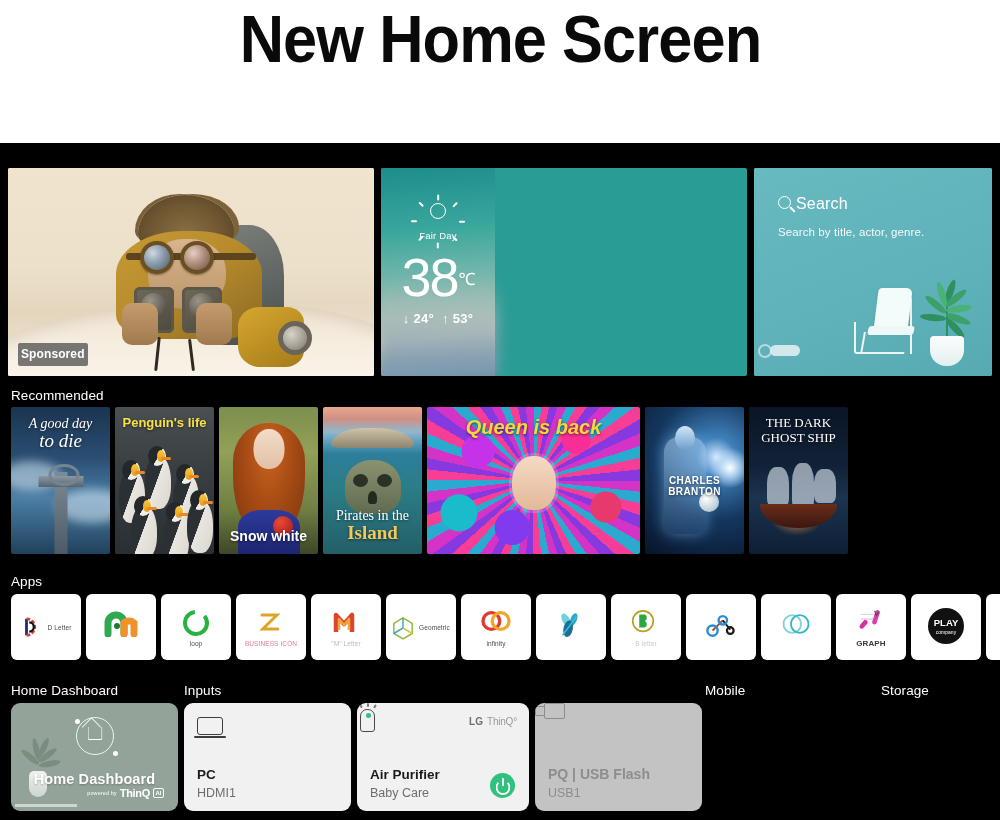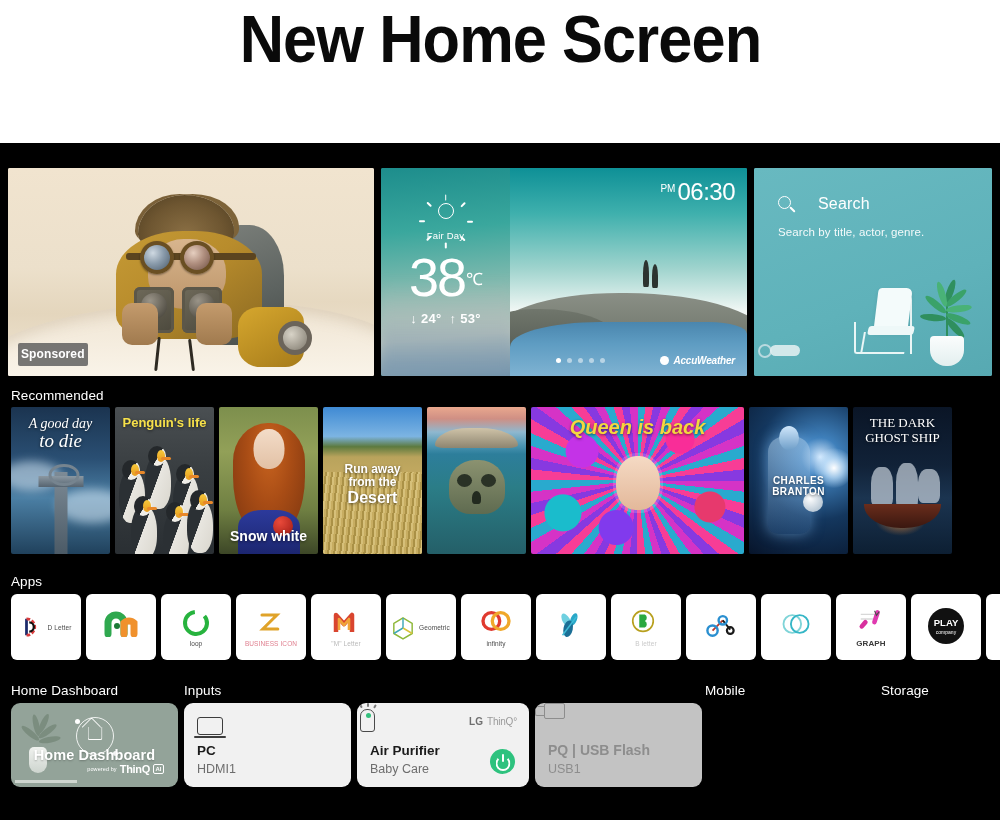--- a/index.html
+++ b/index.html
@@ -120,21 +120,21 @@
   #sponsored-badge{
     position:absolute; left:10px; bottom:10px;
     background:rgba(90,90,90,.82); color:#ffffff;
     font-size:12px; font-weight:bold; padding:4px 3px 5px; border-radius:2px;
     letter-spacing:.1px;
   }
 
   
   #weather-card{ left:381px; width:366px; height:208px; background:#2a9c96; display:flex; }
   .wx-left{
-    position:relative; width:129px; height:100%;
+    position:relative; width:114px; height:100%;
     background:linear-gradient(175deg,#1d8d8c 0%,#3aa79d 30%,#8fbdb2 62%,#b9c5bd 80%,#6f92a8 100%);
     color:#ffffff;
   }
   .wx-left::after{
     content:""; position:absolute; left:0; right:-4px; bottom:0; height:46%;
     background:linear-gradient(180deg, rgba(160,175,175,.0) 0%, rgba(176,186,186,.55) 40%, rgba(120,150,175,.85) 100%);
     filter:blur(6px);
   }
   .sun-icon{ position:absolute; left:50%; top:23px; transform:translateX(-50%); width:40px; height:40px; }
   .sun-icon .core{
@@ -198,21 +198,21 @@
     display:flex; align-items:center; gap:4px;
   }
   .accuw .bubble{ width:9px; height:9px; border-radius:50%; background:#ffffff; display:inline-block; }
 
   
   #search-card{ left:754px; width:238px; height:208px; background:#63b5bd; }
   .search-bg{
     position:absolute; inset:0;
     background:linear-gradient(160deg,#68b9c0 0%,#5fb2ba 60%,#57a9b2 100%);
   }
-  .srch-head{ position:absolute; left:24px; top:27px; display:flex; align-items:center; gap:23px; }
+  .srch-head{ position:absolute; left:24px; top:27px; display:flex; align-items:center; gap:1px; }
   .mag{ position:relative; width:17px; height:17px; }
   .mag .ring{
     position:absolute; left:0; top:0; width:13px; height:13px;
     border:1.8px solid #ffffff; border-radius:50%;
   }
   .mag .handle{
     position:absolute; right:0; bottom:0; width:7px; height:1.8px;
     background:#ffffff; transform:rotate(45deg); transform-origin:right center; border-radius:1px;
   }
   .srch-title{ color:#ffffff; font-size:16px; letter-spacing:.2px; }
@@ -496,21 +496,21 @@
   .app-inline{ flex-direction:row; gap:5px; }
   .app-inline .app-glyph{ width:22px; height:22px; }
   .app-inline .app-name{ font-size:6.5px; }
 
   
   #dashboard-row{
     position:absolute; left:11px; top:560px; height:108px; display:flex; gap:6px;
   }
   .dash-card{
     position:relative; border-radius:9px; overflow:hidden; flex:none;
-    width:167px; height:84px;
+    width:167px; height:108px;
   }
   .dash-card.wide{ width:172px; }
   .dash-title{
     position:absolute; left:13px; bottom:29px; font-size:13.5px; font-weight:bold; color:#1b1b1b;
   }
   .dash-sub{
     position:absolute; left:13px; bottom:11px; font-size:12.5px; color:#6d6d6d;
   }
   .dash-icon{ position:absolute; left:13px; top:14px; }
 
@@ -684,42 +684,20 @@
           <div class="ray" style="transform:translate(-50%,-50%) rotate(225deg) translateY(-13.5px);"></div>
           <div class="ray" style="transform:translate(-50%,-50%) rotate(270deg) translateY(-13.5px);"></div>
           <div class="ray" style="transform:translate(-50%,-50%) rotate(315deg) translateY(-13.5px);"></div>
         </div>
         <div class="wx-cond">Fair Day</div>
         <div class="wx-temp">
           <span class="num">38</span><span class="unit">℃</span>
         </div>
         <div class="wx-range">
           <span>↓ 24°</span><span>↑ 53°</span>
-        </div>
-      </div>
-      <div class="wx-right">
-        <div class="sky"></div>
-        <div class="hill"></div>
-        <div class="hill2"></div>
-        <div class="tree a"></div>
-        <div class="tree b"></div>
-        <div class="water"></div>
-        <div class="wx-clock">
-          <span class="ampm">PM</span><span class="time">06:30</span>
-        </div>
-        <div class="wx-dots">
-          <i class="on"></i>
-          <i></i>
-          <i></i>
-          <i></i>
-          <i></i>
-        </div>
-        <div class="accuw">
-          <span class="bubble"></span>
-          <span>AccuWeather</span>
         </div>
       </div>
     </div>
 
     <div class="hero-card" id="search-card">
       <div class="search-bg"></div>
       <div class="srch-head">
         <span class="mag">
           <span class="ring"></span>
             <span class="handle"></span>
@@ -818,37 +796,32 @@
       <div class="bg"></div>
       <div class="hair-sw"></div>
       <div class="face-sw"></div>
       <div class="dress"></div>
       <div class="apple"></div>
       <div class="rec-title bottom">
         <div>Snow white</div>
       </div>
     </div>
 
-    <div class="rec-card" id="rec-4">
-      <div class="bg"></div>
-      <div class="wheat"></div>
-      <div class="rec-title" style="top:56px;">
-        <div class="l1">Run away</div>
-        <div class="l2">from the</div>
-        <div class="l3">Desert</div>
-      </div>
-    </div>
 
     <div class="rec-card" id="rec-5">
       <div class="bg"></div>
       <div class="island"></div>
       <div class="skull">
         <div class="eye l"></div>
           <div class="eye r"></div>
           <div class="nose"></div>
+      </div>
+      <div class="rec-title bottom">
+        <div class="l1">Pirates in the</div>
+        <div class="l2">Island</div>
       </div>
     </div>
 
     <div class="rec-card wide" id="rec-6">
       <div class="bg"></div>
       <div class="face-q"></div>
       <div class="rec-title top">
         <div>Queen is back</div>
       </div>
     </div>

